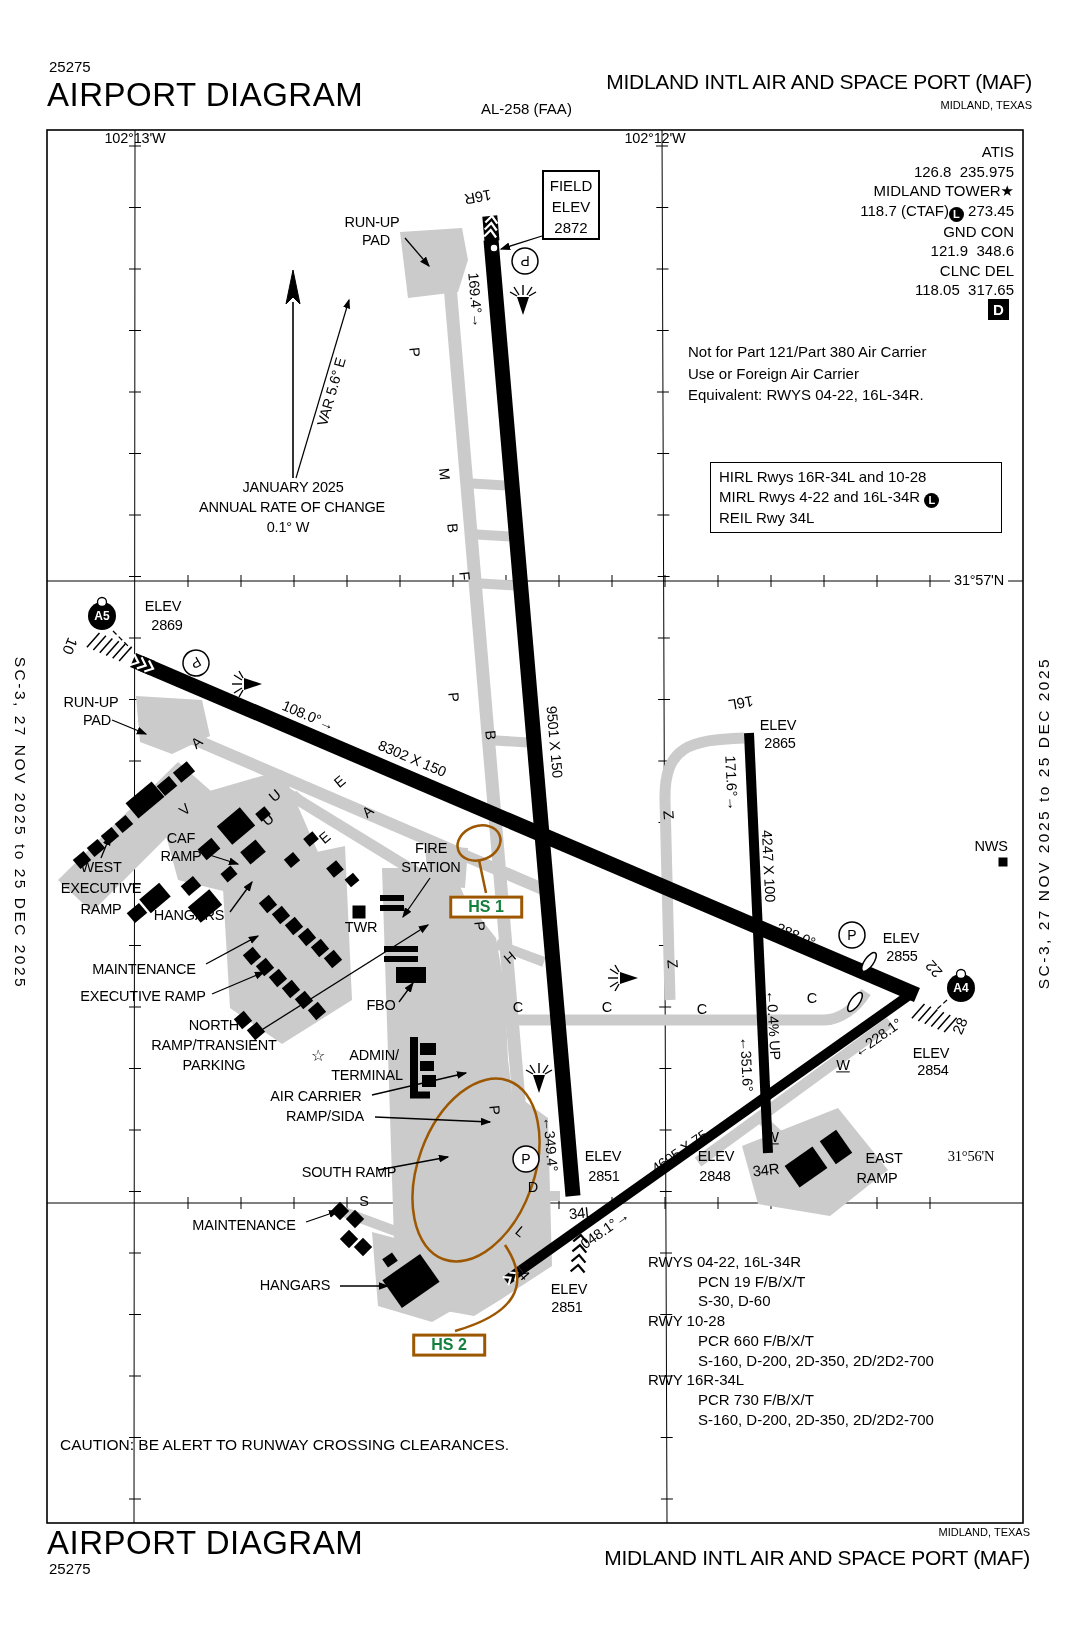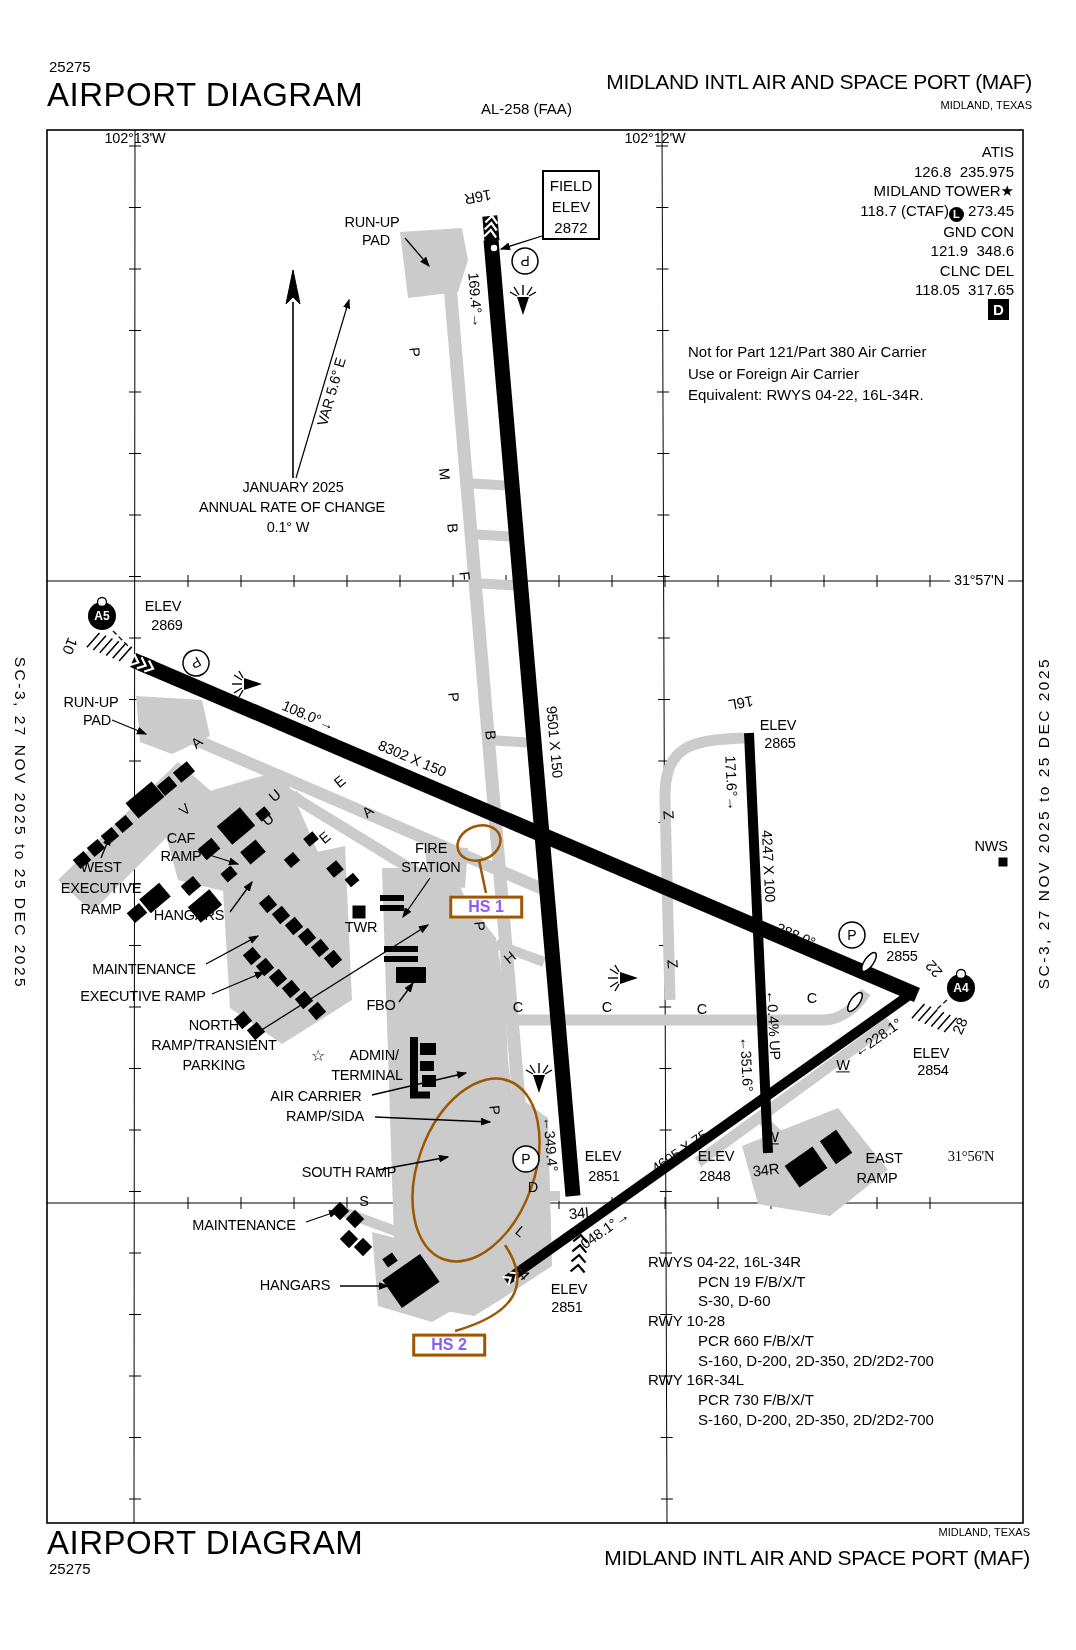--- a/index.html
+++ b/index.html
@@ -5,21 +5,21 @@
   html,body{margin:0;padding:0;background:#fff;}
   #page{position:relative;width:1076px;height:1650px;background:#fff;overflow:hidden;
         font-family:"Liberation Sans",sans-serif;color:#000;}
   #map-svg{position:absolute;left:0;top:0;z-index:1;}
   #label-layer{position:absolute;left:0;top:0;width:1076px;height:1650px;z-index:3;pointer-events:none;}
   .lbl{position:absolute;font-size:14.5px;line-height:1.05;white-space:nowrap;letter-spacing:-0.2px;
        transform:translate(-50%,-50%) rotate(var(--r,0deg));}
   .bg{background:#fff;padding:0 4px;}
   .u{text-decoration:underline;}
   .wt{color:#fff;font-weight:bold;letter-spacing:0;}
-  .hsbox{border:3px solid #9c5700;color:#8b5cf6;font-weight:bold;background:#fff;padding:0px 16px;letter-spacing:0;}
+  .hsbox{border:3px solid #9c5700;color:#15803d;font-weight:bold;background:#fff;padding:0px 16px;letter-spacing:0;}
   .blk{position:absolute;z-index:4;}
   .t-big{font-size:33px;letter-spacing:0.5px;}
   .t-name{font-size:21px;letter-spacing:-0.3px;}
   .t-med{font-size:11px;}
   .t-sm{font-size:15px;}
   .right{text-align:right;}
   .comm{line-height:19.5px;font-size:15px;}
   .notes{line-height:21.5px;font-size:15px;}
   .lgt-box{border:1.6px solid #000;width:292px;height:71px;padding:4px 0 0 8px;box-sizing:border-box;
            font-size:15px;line-height:20px;}
@@ -366,39 +366,45 @@
   <div>118.05&nbsp;&nbsp;317.65</div>
 </div>
 <div class="blk dsq" style="left:988px;top:299px;">D</div>
 
 <div class="blk notes" style="left:688px;top:341px;">
   <div>Not for Part 121/Part 380 Air Carrier</div>
   <div>Use or Foreign Air Carrier</div>
   <div>Equivalent: RWYS 04-22, 16L-34R.</div>
 </div>
 
+<div class="blk lgt-box" style="left:710px;top:462px;">
+  <div>HIRL Rwys 16R-34L and 10-28</div>
+  <div><span>MIRL Rwys 4-22 and 16L-34R</span> <span class="licon">L</span></div>
+  <div>REIL Rwy 34L</div>
+</div>
 
 <div class="blk fe-box" style="left:542px;top:170px;">
   <div>FIELD</div>
   <div>ELEV</div>
   <div>2872</div>
 </div>
 
 <div class="blk rwyd" id="rwyd-block" style="left:648px;top:1252px;">
       <div>RWYS 04-22, 16L-34R</div>
       <div class="ind">PCN 19 F/B/X/T</div>
       <div class="ind">S-30, D-60</div>
       <div>RWY 10-28</div>
       <div class="ind">PCR 660 F/B/X/T</div>
       <div class="ind">S-160, D-200, 2D-350, 2D/2D2-700</div>
       <div>RWY 16R-34L</div>
       <div class="ind">PCR 730 F/B/X/T</div>
       <div class="ind">S-160, D-200, 2D-350, 2D/2D2-700</div>
     </div>
 
+<div class="blk cau" style="left:60px;top:1436px;">CAUTION: BE ALERT TO RUNWAY CROSSING CLEARANCES.</div>
 
 <div class="blk t-big" style="left:47px;top:1524px;">AIRPORT DIAGRAM</div>
 <div class="blk t-sm" style="left:49px;top:1560px;">25275</div>
 <div class="blk t-med right" style="right:46px;top:1526px;">MIDLAND, TEXAS</div>
 <div class="blk t-name right" style="right:46px;top:1546px;">MIDLAND INTL AIR AND SPACE PORT (MAF)</div>
 
 <div class="lbl mar" style="left:20px;top:823px;--r:90deg;z-index:4;">SC-3, 27 NOV 2025 to 25 DEC 2025</div>
 <div class="lbl mar" style="left:1044px;top:823px;--r:-90deg;z-index:4;">SC-3, 27 NOV 2025 to 25 DEC 2025</div>
 
 <div id="label-layer">

